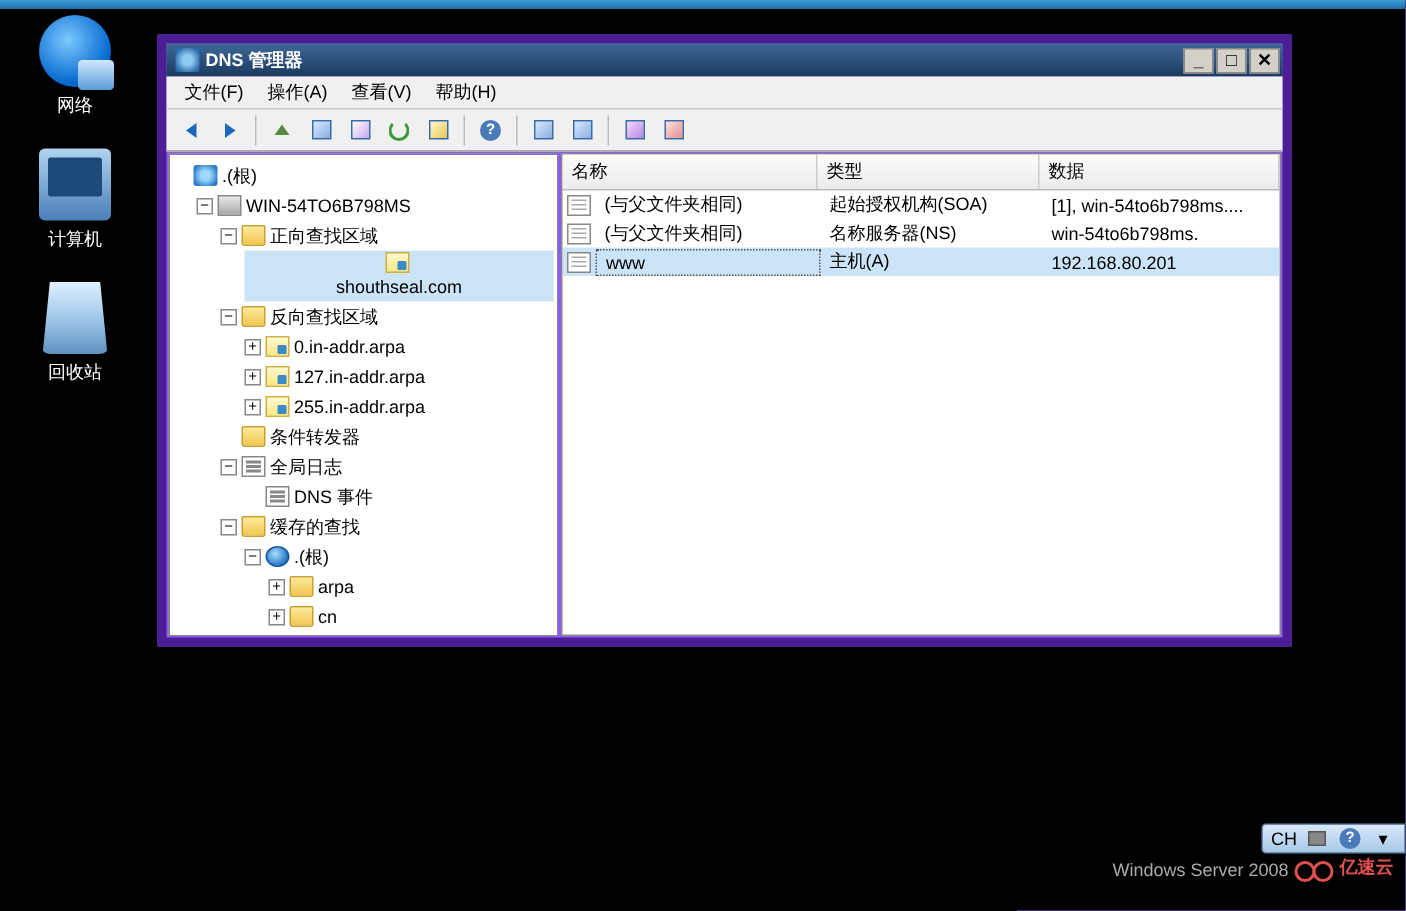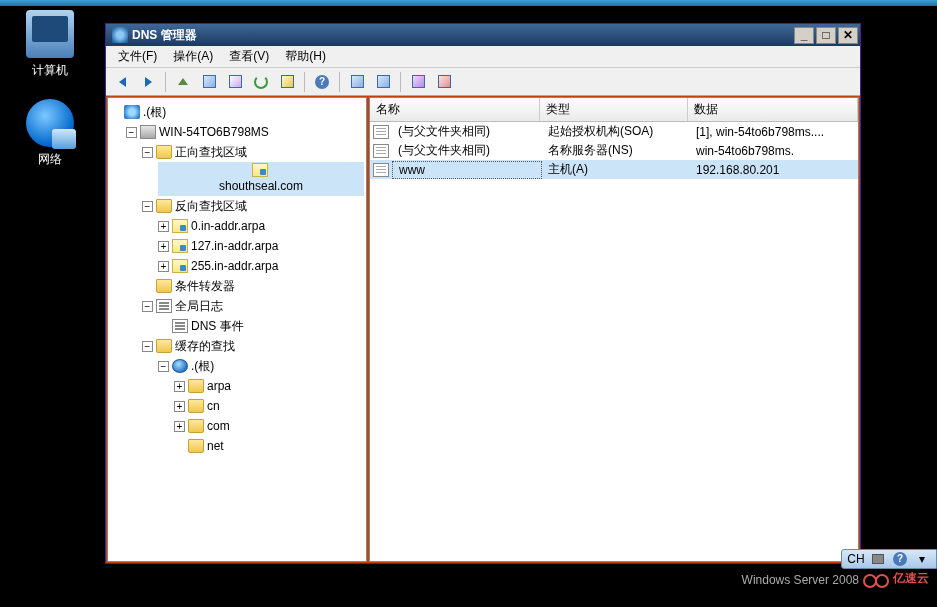--- a/index.html
+++ b/index.html
@@ -14,21 +14,21 @@
     .ico-computer { background: linear-gradient(180deg,#b0d4f0,#4a7fb8); border-radius: 4px; }
     .ico-computer::after { content:""; position:absolute; left:6px; top:6px; width:36px; height:26px; background:#1e4a7a; border-radius:2px; }
     .ico-network { background: radial-gradient(circle at 40% 35%, #7cc8ff, #0066cc 70%); border-radius: 50%; }
     .ico-network::after { content:""; position:absolute; right:-2px; bottom:-2px; width:24px; height:20px; background:linear-gradient(180deg,#d0e8ff,#5a9dd8); border-radius:3px; }
     .ico-recycle { background: linear-gradient(180deg,#e0f0ff 0%,#a0c8e8 50%,#6090c0 100%); border-radius: 6px 6px 8px 8px; clip-path: polygon(15% 0, 85% 0, 95% 100%, 5% 100%); }
     
     
     .top-strip { position:absolute; top:0; left:0; width:937px; height:6px; background:linear-gradient(180deg,#3c9fd8,#1e6fa8); }
     
     
-    .window { position: absolute; left: 105px; top: 23px; width: 756px; height: 541px; background: #c2410c; border: 1px solid #4c1d95; box-shadow: 2px 2px 6px rgba(0,0,0,0.5); }
+    .window { position: absolute; left: 105px; top: 23px; width: 756px; height: 408px; background: #8b5cf6; border: 6px solid #4c1d95; box-shadow: 2px 2px 6px rgba(0,0,0,0.5); }
     
     .titlebar { height: 22px; background: linear-gradient(180deg,#3f6898,#1a3a5e); display: flex; align-items: center; color: #fff; padding: 0 2px; }
     .titlebar .title-icon { width:16px; height:16px; margin:0 4px; background: radial-gradient(circle,#8cc8f0 30%,#2a6aa8 80%); border-radius:2px; }
     .titlebar .title-text { flex:1; font-weight:bold; }
     .titlebar .ctrl { width:20px; height:17px; background:#d4d0c8; border:1px solid #888; margin-left:2px; text-align:center; line-height:14px; color:#000; font-weight:bold; cursor:pointer; font-family:Arial; }
     
     .menubar { height: 22px; background:#f0f0f0; border-bottom:1px solid #ccc; display:flex; align-items:center; padding:0 4px; }
     .menubar .menu-item { padding: 2px 8px; cursor:pointer;text-align:right; }
     
     .toolbar { height: 28px; background:#f0f0f0; border-bottom:1px solid #aaa; display:flex; align-items:center; padding:0 4px; gap:2px; }
@@ -89,26 +89,30 @@
     .ico-help { width:14px; height:14px; border-radius:50%; background:#4a7ab8; color:#fff; text-align:center; line-height:14px; font-weight:bold; font-size:10px; }
     .ico-square { width:13px; height:13px; border:1px solid #3a6aa8; background:linear-gradient(135deg,#d8e8ff,#88b0e0); }
   </style>
 </head>
 <body>
 
 <div class="top-strip"></div>
 
 <div class="desktop">
   <div class="desktop-icon">
+    <div class="ico ico-network"></div>
+    <div class="label">网络</div>
+  </div>
+  <div class="desktop-icon">
     <div class="ico ico-computer"></div>
     <div class="label">计算机</div>
   </div>
   <div class="desktop-icon">
-    <div class="ico ico-network"></div>
-    <div class="label">网络</div>
+    <div class="ico ico-recycle"></div>
+    <div class="label">回收站</div>
   </div>
 </div>
 
 <div class="window">
   <div class="titlebar">
     <div class="title-icon"></div>
     <div class="title-text">DNS 管理器</div>
     <div class="ctrl">_</div>
     <div class="ctrl">□</div>
     <div class="ctrl">✕</div>

